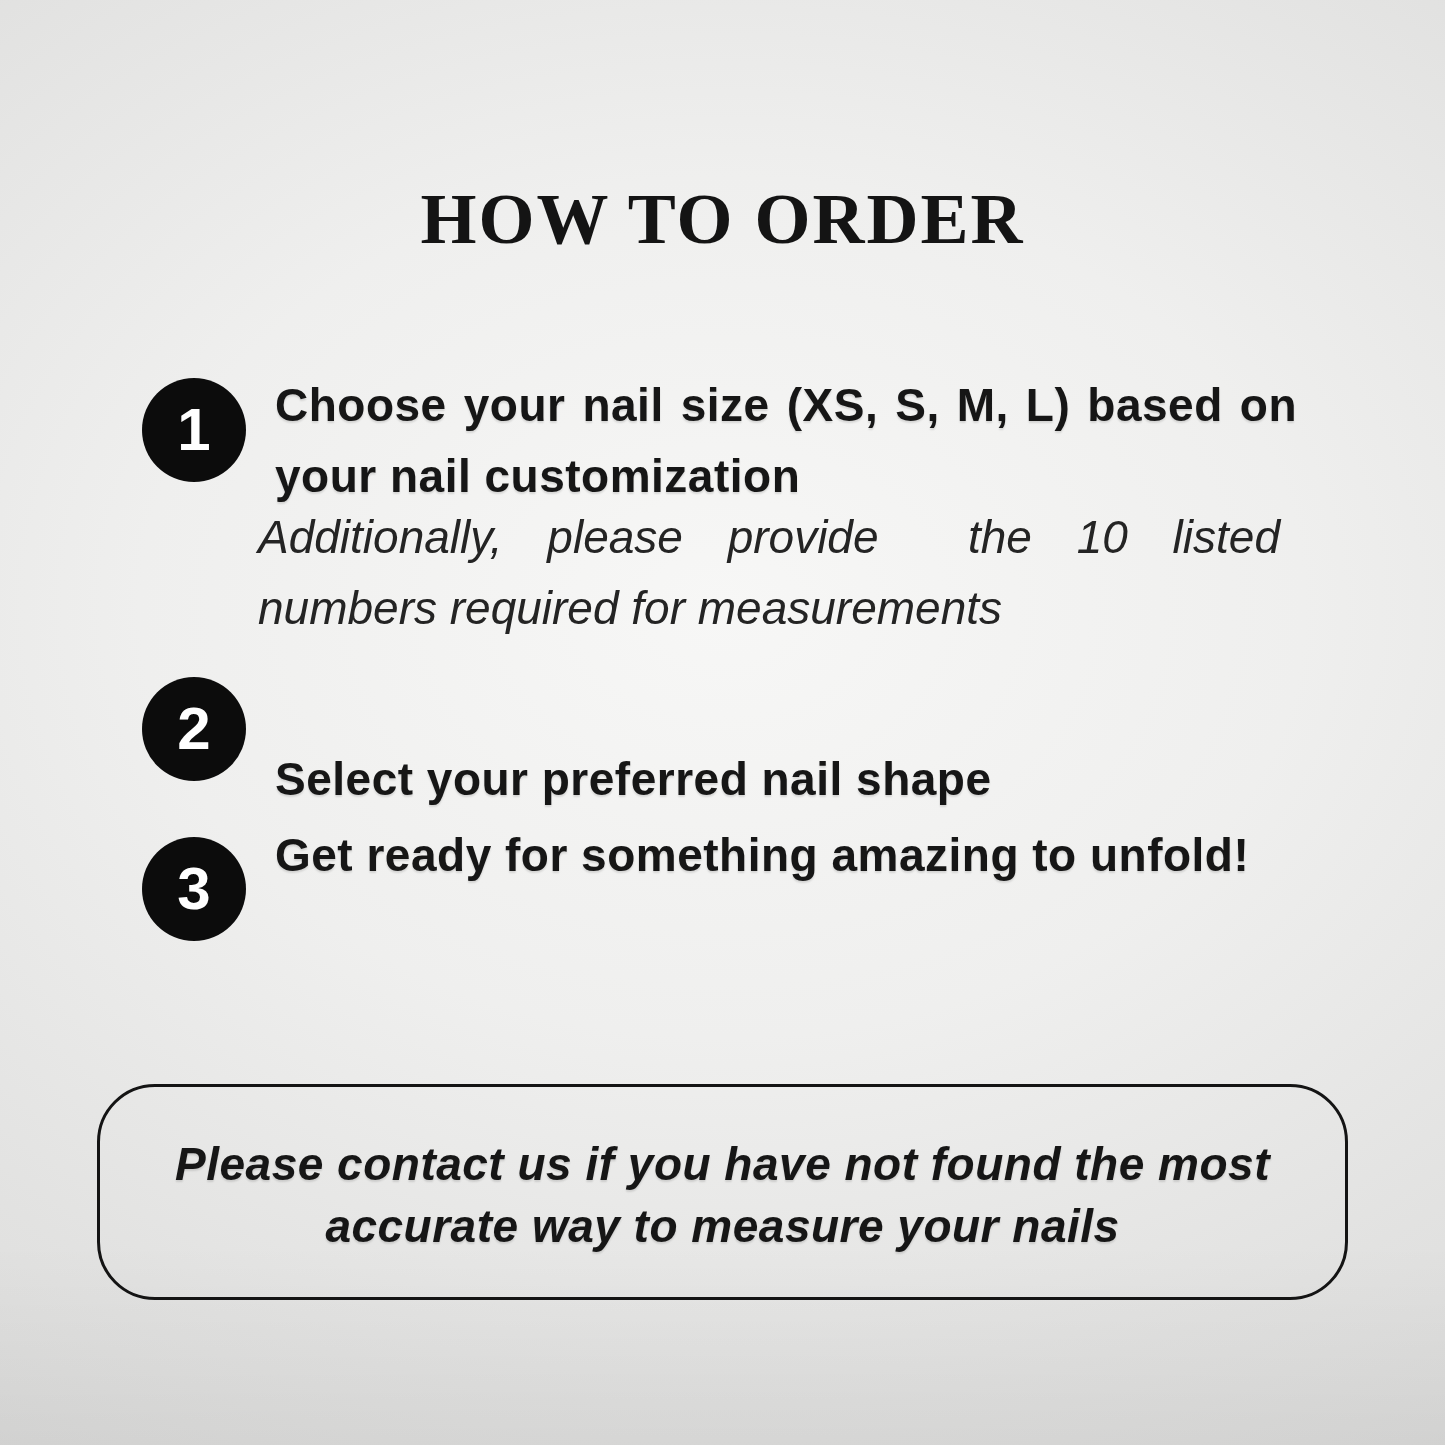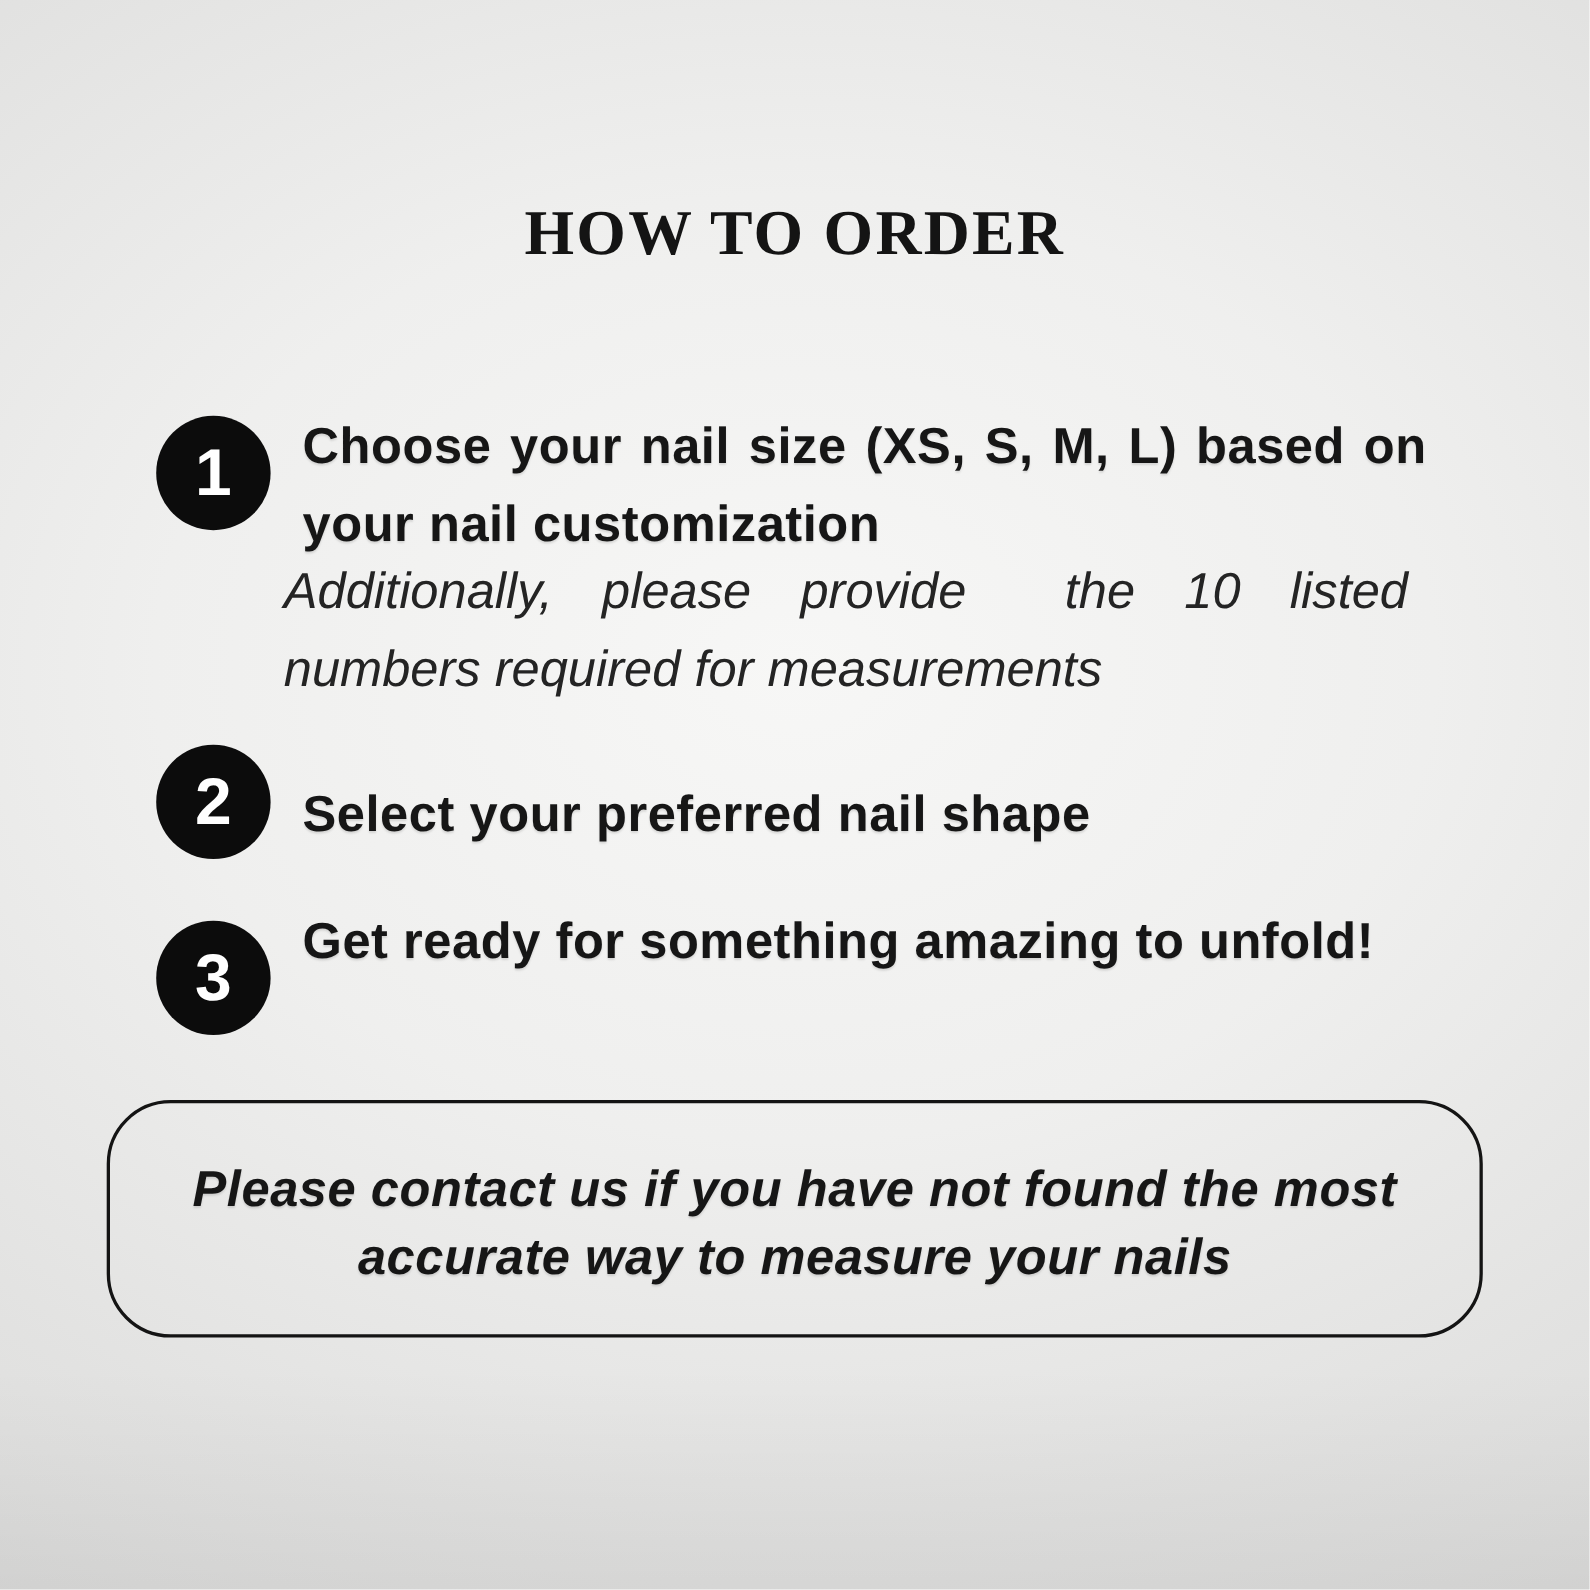--- a/index.html
+++ b/index.html
@@ -16,21 +16,21 @@
   }
   .title {
     position: absolute;
     top: 178px;
     left: 0;
     width: 100%;
     margin: 0;
     text-align: center;
     font-family: "Liberation Serif", "DejaVu Serif", serif;
     font-weight: 700;
-    font-size: 58px;
+    font-size: 72px;
     letter-spacing: 2px;
     color: #141414;
   }
   .badge {
     position: absolute;
     left: 142px;
     width: 104px;
     height: 104px;
     border-radius: 50%;
     background: #0c0c0c;
@@ -66,21 +66,21 @@
     font-style: italic;
     font-weight: 400;
     font-size: 46px;
     line-height: 71px;
     color: #242424;
   }
   .single-line { white-space: nowrap; }
   .contact-box {
     position: absolute;
     left: 97px;
-    top: 1000px;
+    top: 1084px;
     width: 1251px;
     height: 216px;
     box-sizing: border-box;
     border: 3px solid #141414;
     border-radius: 58px;
     display: flex;
     flex-direction: column;
     align-items: center;
     justify-content: center;
     padding-top: 6px;
@@ -109,21 +109,21 @@
     <div>your nail customization</div>
   </div>
   <div class="note" style="top: 502px;">
     <div class="jline">Additionally, please provide &nbsp;the 10 listed</div>
     <div>numbers required for measurements</div>
   </div>
 
   <div class="badge" style="top: 677px;">
     <span>2</span>
   </div>
-  <div class="step-text single-line" style="top: 704px;">Select your preferred nail shape</div>
+  <div class="step-text single-line" style="top: 744px;">Select your preferred nail shape</div>
 
   <div class="badge" style="top: 837px;">
     <span>3</span>
   </div>
   <div class="step-text single-line" style="top: 820px;">Get ready for something amazing to unfold!</div>
 
   <div class="contact-box">
     <div>Please contact us if you have not found the most</div>
     <div>accurate way to measure your nails</div>
   </div>

